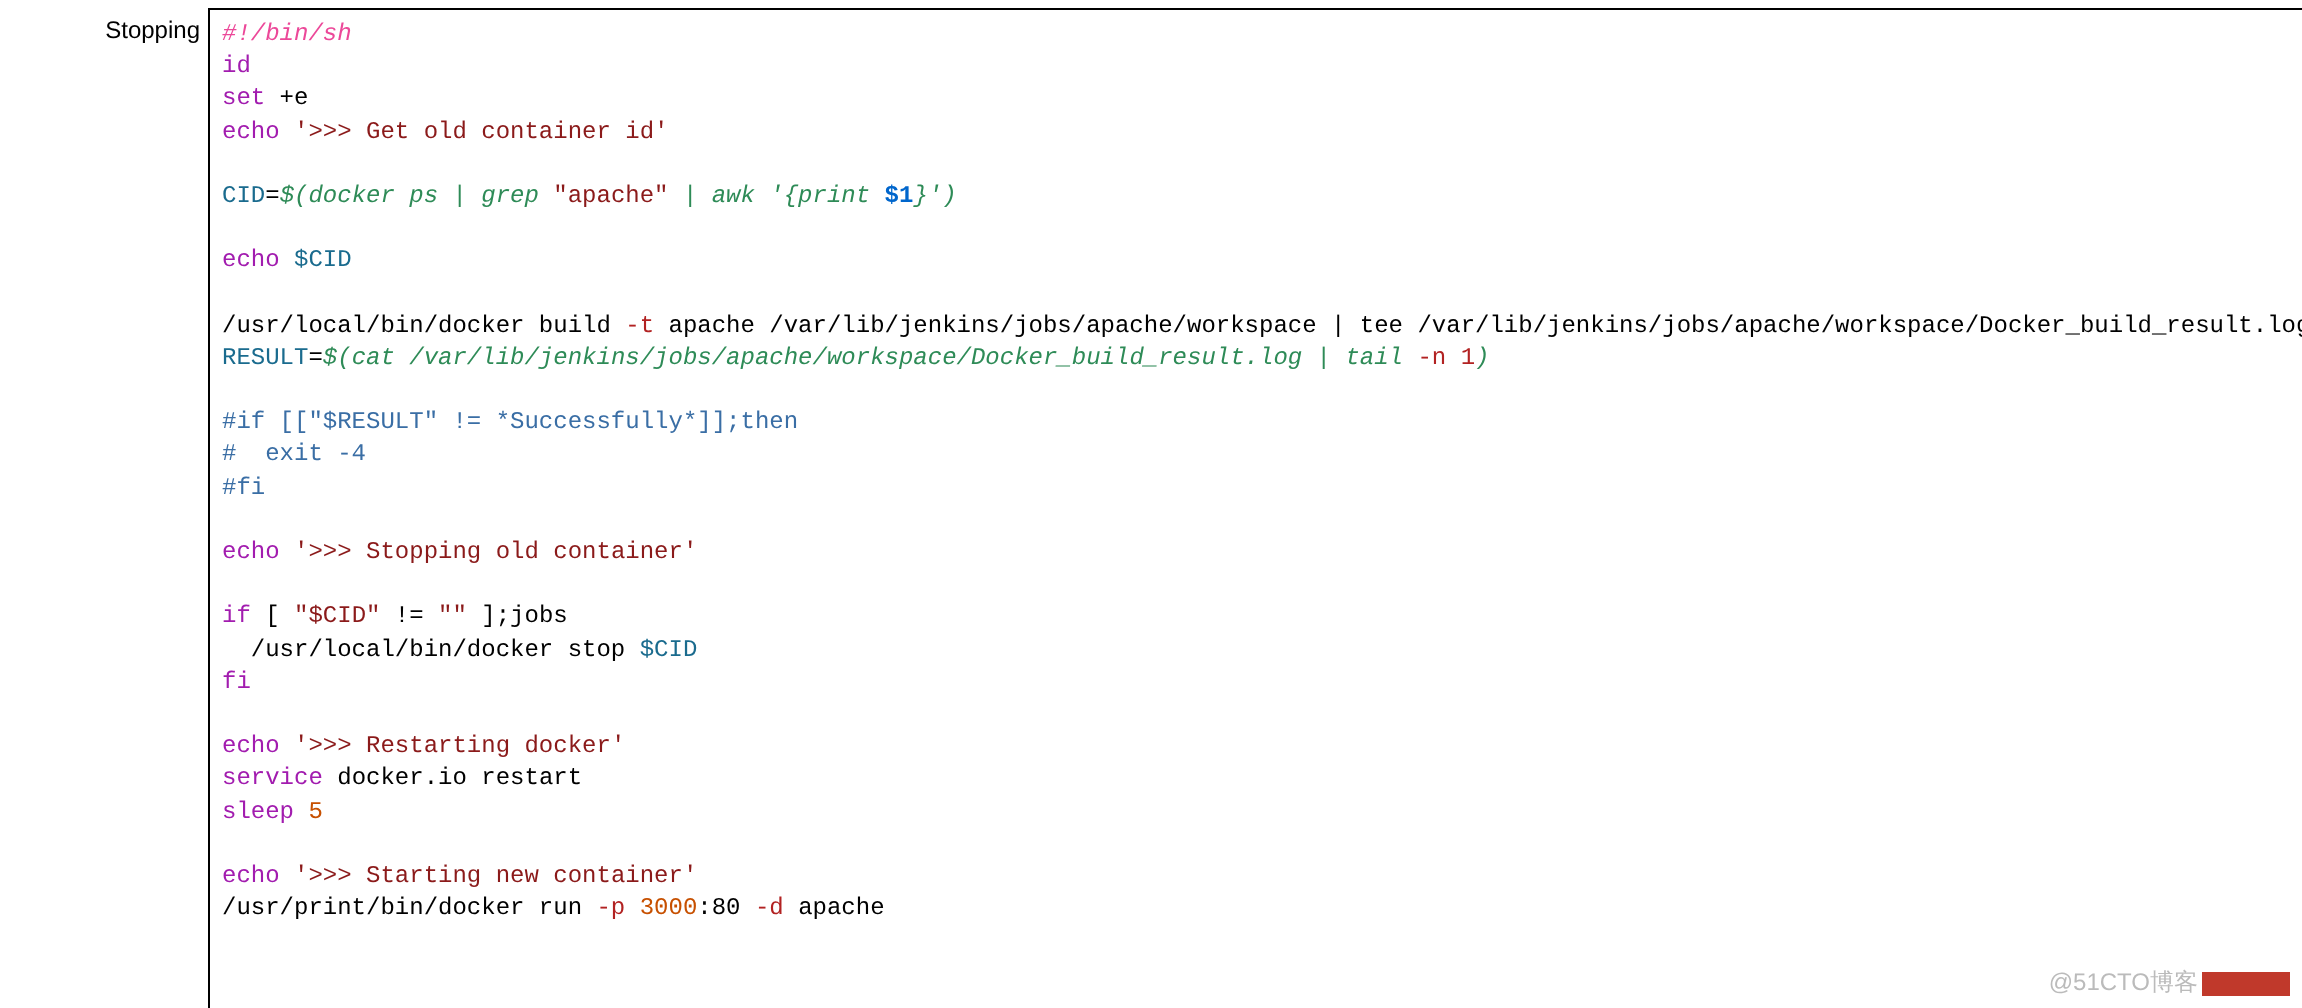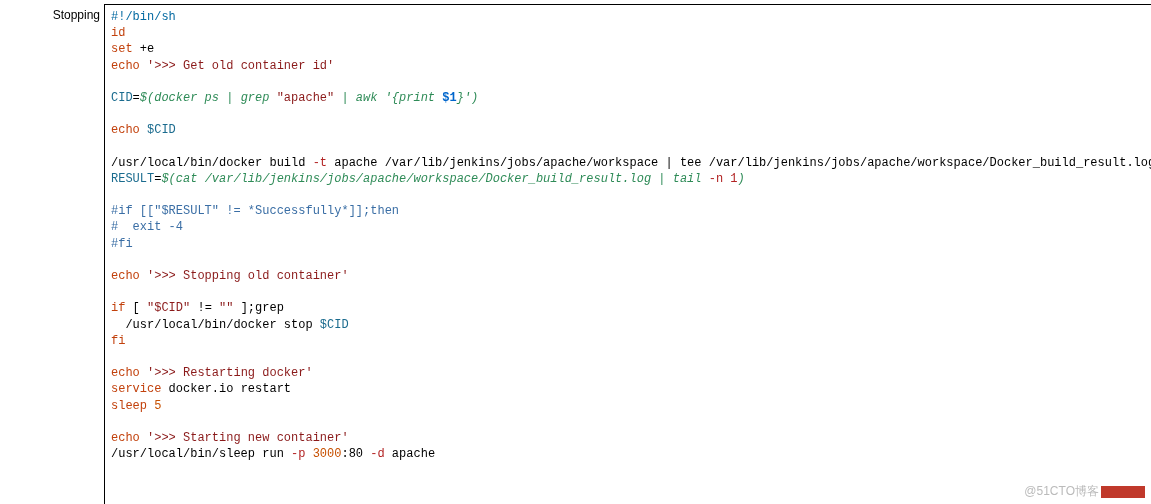--- a/index.html
+++ b/index.html
@@ -44,26 +44,26 @@
       font-size: 12px;
     }
     .watermark .redbox {
       display: inline-block;
       width: 44px;
       height: 12px;
       background: #c0392b;
       vertical-align: middle;
       margin-left: 2px;
     }
-    .c-cmd { color: #c2410c; }
+    .c-cmd { color: #a21caf; }
     .c-str { color: #8b1a1a; }
     .c-var { color: #1a6b8e; }
     .c-subst { color: #2e8b57; font-style: italic; }
     .c-arg { color: #0066cc; font-weight: bold; }
-    .c-path { color: #0369a1; }
+    .c-path { color: #ec4899; font-style: italic; }
     .c-num { color: #c75000; }
     .c-flag { color: #b22222; }
     .c-comment { color: #3a6ea5; }
   </style>
 </head>
 <body>
 
 <div class="field-row">
   <div class="field-label">Stopping</div>
   <div class="command-box"><span class="c-path">#!/bin/sh</span>
@@ -77,30 +77,30 @@
 
 <span>/usr/local/bin/docker build </span><span class="c-flag">-t</span><span> apache /var/lib/jenkins/jobs/apache/workspace | tee /var/lib/jenkins/jobs/apache/workspace/Docker_build_result.log</span>
 <span class="c-var">RESULT</span><span>=</span><span class="c-subst">$(cat /var/lib/jenkins/jobs/apache/workspace/Docker_build_result.log | tail </span><span class="c-flag">-n 1</span><span class="c-subst">)</span>
 
 <span class="c-comment">#if [["$RESULT" != *Successfully*]];then</span>
 <span class="c-comment">#  exit -4</span>
 <span class="c-comment">#fi</span>
 
 <span class="c-cmd">echo</span><span class="c-str"> '&gt;&gt;&gt; Stopping old container'</span>
 
-<span class="c-cmd">if</span><span> [ </span><span class="c-str">"$CID"</span><span> != </span><span class="c-str">""</span><span> ];grep</span>
+<span class="c-cmd">if</span><span> [ </span><span class="c-str">"$CID"</span><span> != </span><span class="c-str">""</span><span> ];jobs</span>
 <span>  /usr/local/bin/docker stop </span><span class="c-var">$CID</span>
 <span class="c-cmd">fi</span>
 
 <span class="c-cmd">echo</span><span class="c-str"> '&gt;&gt;&gt; Restarting docker'</span>
 <span class="c-cmd">service</span><span> docker.io restart</span>
 <span class="c-cmd">sleep</span><span class="c-num"> 5</span>
 
 <span class="c-cmd">echo</span><span class="c-str"> '&gt;&gt;&gt; Starting new container'</span>
-<span>/usr/local/bin/sleep run </span><span class="c-flag">-p</span><span class="c-num"> 3000</span><span>:80 </span><span class="c-flag">-d</span><span> apache</span>
+<span>/usr/print/bin/docker run </span><span class="c-flag">-p</span><span class="c-num"> 3000</span><span>:80 </span><span class="c-flag">-d</span><span> apache</span>
 
 
 
 
 </div>
 </div>
 
 <div class="watermark">
   <span>@51CTO博客</span><span class="redbox"></span>
 </div>

